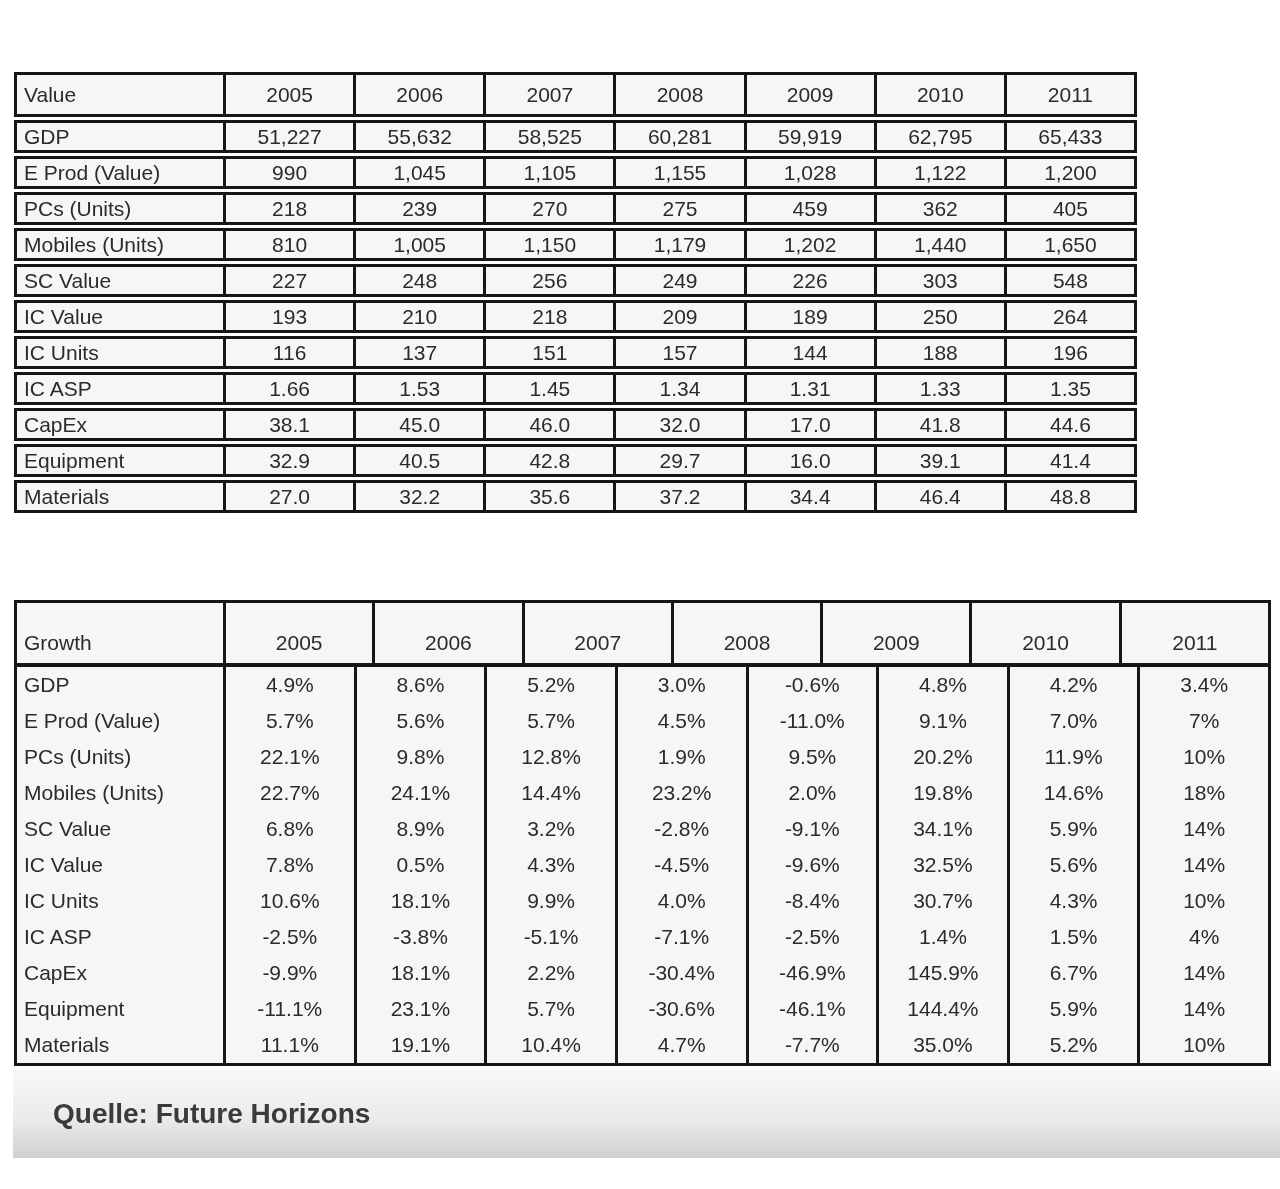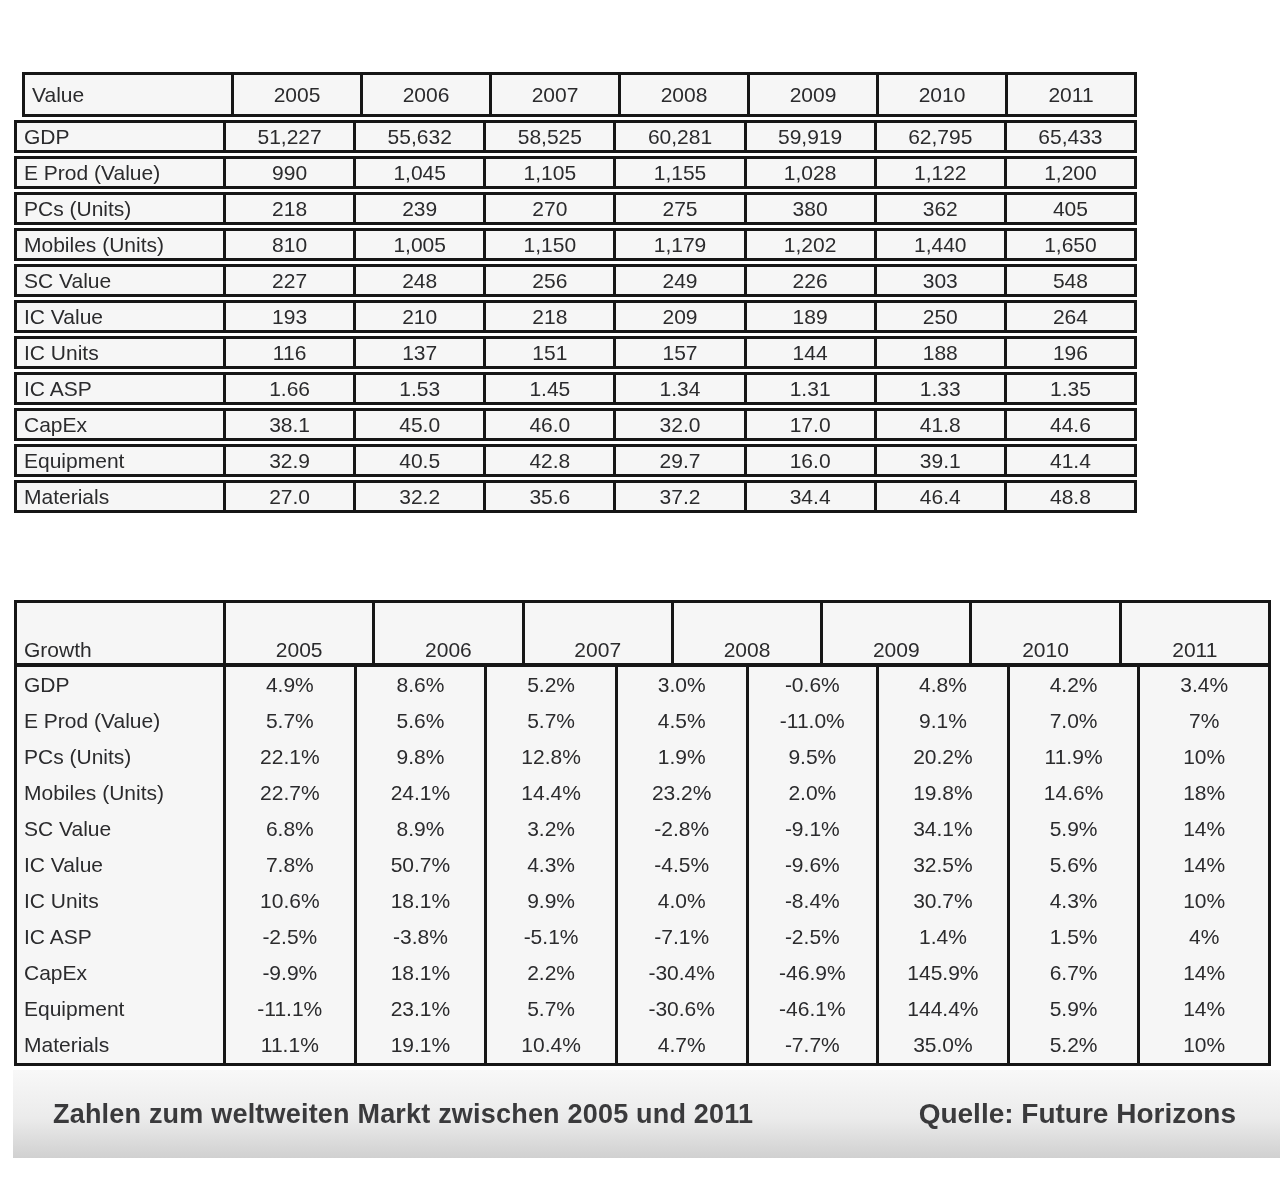--- a/index.html
+++ b/index.html
@@ -9,35 +9,35 @@
     font-family: "Liberation Sans", sans-serif;
     color: #2b2b2d;
   }
 
   
   #table1 { position: absolute; left: 14px; top: 72px; width: 1123px; }
   .t1-row {
     display: flex; height: 33px; margin-bottom: 3px;
     border: 3px solid #161616; background: #f6f6f6;
   }
-  .t1-row.header { height: 45px; margin-left: 8px; }
+  .t1-row.header { height: 45px; }
   .t1-cell {
     flex: 1 1 0; display: flex; align-items: center; justify-content: center;
     border-right: 3px solid #161616; font-size: 21px; white-space: nowrap; overflow: hidden;
   }
   .t1-cell:last-child { border-right: none; }
   .t1-cell.c0 { flex: 0 0 209px; justify-content: flex-start; padding-left: 7px; }
 
   
   #table2 {
     position: absolute; left: 14px; top: 600px; width: 1257px;
     border: 3px solid #161616; background: #f6f6f6;
   }
   .t2-header { display: flex; height: 64px; border-bottom: 4px solid #161616; }
-  .t2-header .t2-cell { align-items: flex-end; padding-bottom: 1px; }
+  .t2-header .t2-cell { align-items: flex-end; padding-bottom: 8px; }
   .t2-row { display: flex; height: 36px; }
   .t2-cell {
     flex: 1 1 0; display: flex; align-items: center; justify-content: center;
     border-right: 3px solid #161616; font-size: 21px; white-space: nowrap; overflow: hidden;
   }
   .t2-cell:last-child { border-right: none; }
   .t2-cell.c0 { flex: 0 0 209px; justify-content: flex-start; padding-left: 7px; }
 
   
   #caption-bar {
@@ -86,21 +86,21 @@
       <div class="t1-cell">1,028</div>
       <div class="t1-cell">1,122</div>
       <div class="t1-cell">1,200</div>
     </div>
     <div class="t1-row">
       <div class="t1-cell c0">PCs (Units)</div>
       <div class="t1-cell">218</div>
       <div class="t1-cell">239</div>
       <div class="t1-cell">270</div>
       <div class="t1-cell">275</div>
-      <div class="t1-cell">380</div>
+      <div class="t1-cell">459</div>
       <div class="t1-cell">362</div>
       <div class="t1-cell">405</div>
     </div>
     <div class="t1-row">
       <div class="t1-cell c0">Mobiles (Units)</div>
       <div class="t1-cell">810</div>
       <div class="t1-cell">1,005</div>
       <div class="t1-cell">1,150</div>
       <div class="t1-cell">1,179</div>
       <div class="t1-cell">1,202</div>
@@ -241,21 +241,21 @@
       <div class="t2-cell">3.2%</div>
       <div class="t2-cell">-2.8%</div>
       <div class="t2-cell">-9.1%</div>
       <div class="t2-cell">34.1%</div>
       <div class="t2-cell">5.9%</div>
       <div class="t2-cell">14%</div>
     </div>
     <div class="t2-row">
       <div class="t2-cell c0">IC Value</div>
       <div class="t2-cell">7.8%</div>
-      <div class="t2-cell">50.7%</div>
+      <div class="t2-cell">0.5%</div>
       <div class="t2-cell">4.3%</div>
       <div class="t2-cell">-4.5%</div>
       <div class="t2-cell">-9.6%</div>
       <div class="t2-cell">32.5%</div>
       <div class="t2-cell">5.6%</div>
       <div class="t2-cell">14%</div>
     </div>
     <div class="t2-row">
       <div class="t2-cell c0">IC Units</div>
       <div class="t2-cell">10.6%</div>
@@ -307,15 +307,14 @@
       <div class="t2-cell">10.4%</div>
       <div class="t2-cell">4.7%</div>
       <div class="t2-cell">-7.7%</div>
       <div class="t2-cell">35.0%</div>
       <div class="t2-cell">5.2%</div>
       <div class="t2-cell">10%</div>
     </div>
   </section>
 
 <footer id="caption-bar">
-  <span class="caption-text">Zahlen zum weltweiten Markt zwischen 2005 und 2011</span>
   <span class="caption-source">Quelle: Future Horizons</span>
 </footer>
 
 </body></html>

